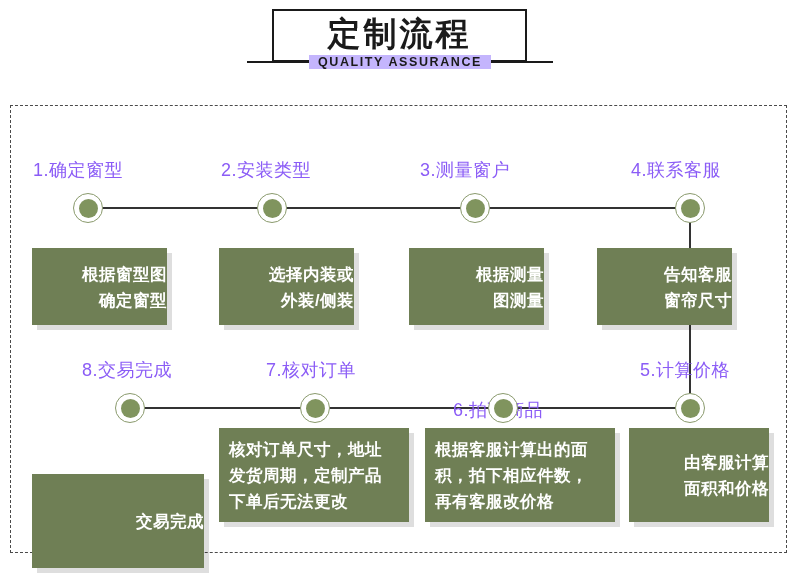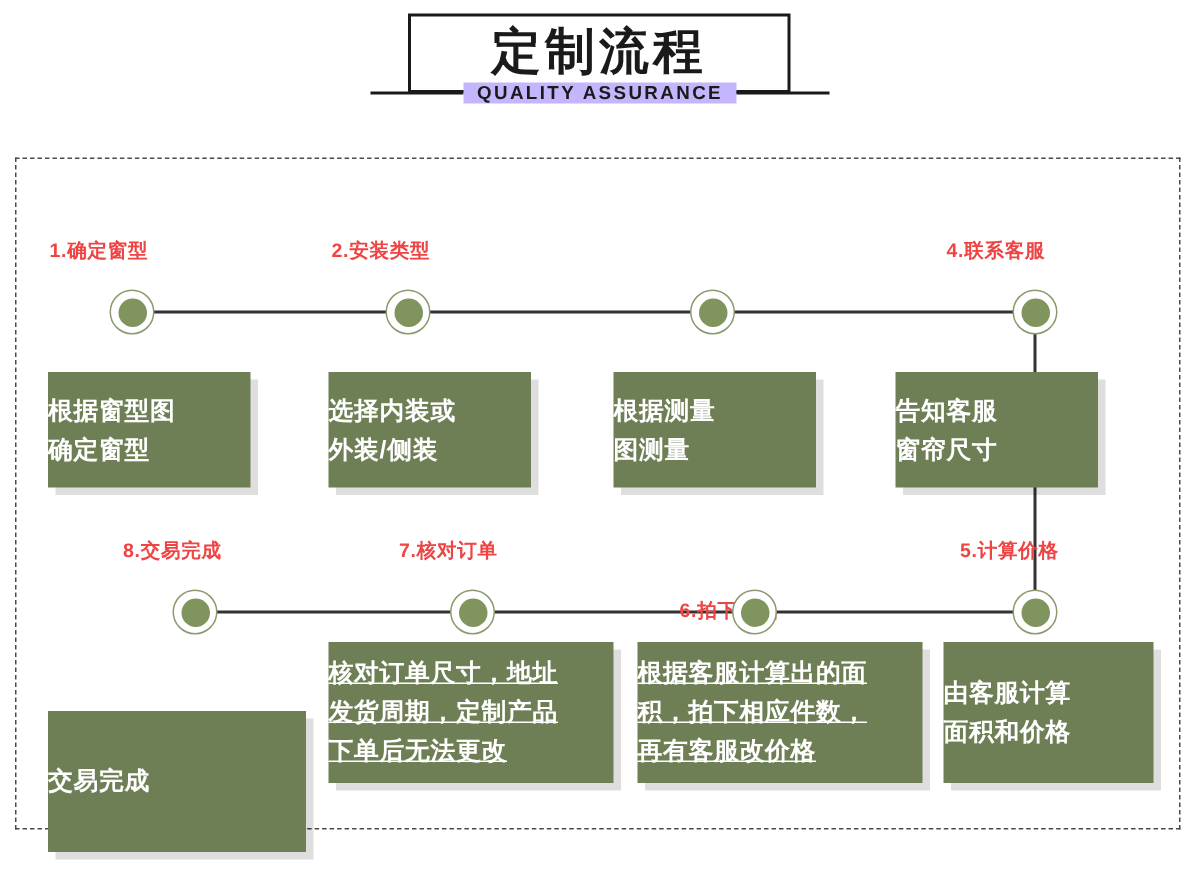--- a/index.html
+++ b/index.html
@@ -66,21 +66,21 @@
   }
   .node::after{
     content:"";display:block;
     width:19px;height:19px;border-radius:50%;
     background:#80945e;
   }
 
   
   .step-label{
     position:absolute;
-    font-size:13px;font-weight:700;color:#ef4444;
+    font-size:18px;font-weight:400;color:#8b5cf6;
     letter-spacing:.5px;
     white-space:nowrap;
     z-index:3;
   }
 
   
   .gbox{
     position:absolute;
     background:#6f7f55;
     color:#ffffff;
@@ -89,22 +89,22 @@
     box-sizing:border-box;
     z-index:5;
   }
   .gbox .gtxt{
     width:100%;
     font-size:16.5px;font-weight:700;
     line-height:26px;
     letter-spacing:.5px;
     white-space:pre-line;
   }
-  .gbox.center .gtxt{text-align:left;}
-  .gbox.left{padding-left:0;text-decoration:underline;}
+  .gbox.center .gtxt{text-align:right;}
+  .gbox.left{padding-left:10px;}
   .gbox.left .gtxt{text-align:left;}
 </style>
 </head>
 <body>
 
 <div id="stage">
 
   <div class="title-box"></div>
   <div class="title-cn">定制流程</div>
   <div class="qa-wrap">
@@ -116,20 +116,21 @@
   <div class="dashed-box"></div>
 
   <div class="hline" style="left:88px;top:207px;width:604px;"></div>
 
   <div class="vline" style="left:689px;top:207px;height:202px;"></div>
 
   <div class="hline" style="left:130px;top:407px;width:561px;"></div>
 
   <div class="step-label" style="left:33px;top:158px;">1.确定窗型</div>
   <div class="step-label" style="left:221px;top:158px;">2.安装类型</div>
+  <div class="step-label" style="left:420px;top:158px;">3.测量窗户</div>
   <div class="step-label" style="left:631px;top:158px;">4.联系客服</div>
 
   <div class="node" style="left:73px;top:193px;"></div>
   <div class="node" style="left:257px;top:193px;"></div>
   <div class="node" style="left:460px;top:193px;"></div>
   <div class="node" style="left:675px;top:193px;"></div>
 
   <div class="gbox center" style="left:32px;top:248px;width:135px;height:77px;">
     <span class="gtxt">根据窗型图
 确定窗型</span>

